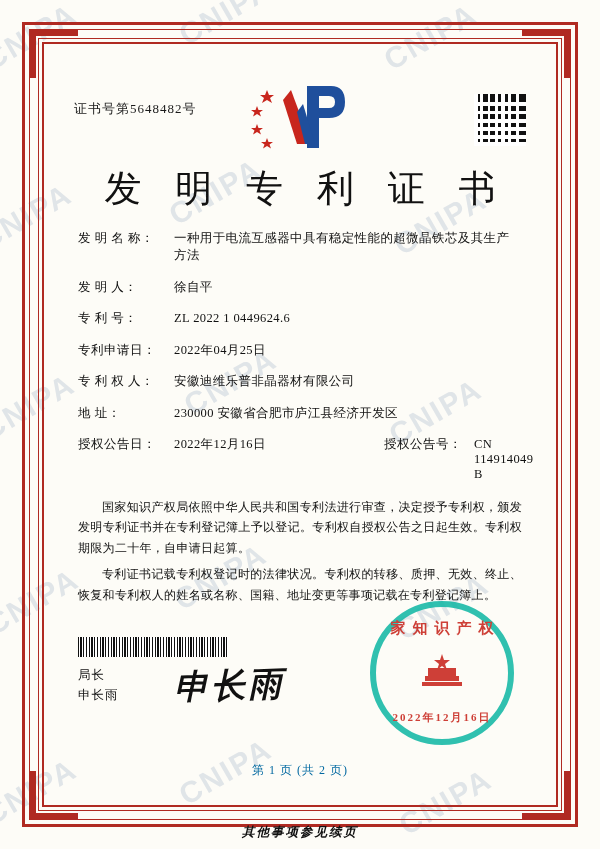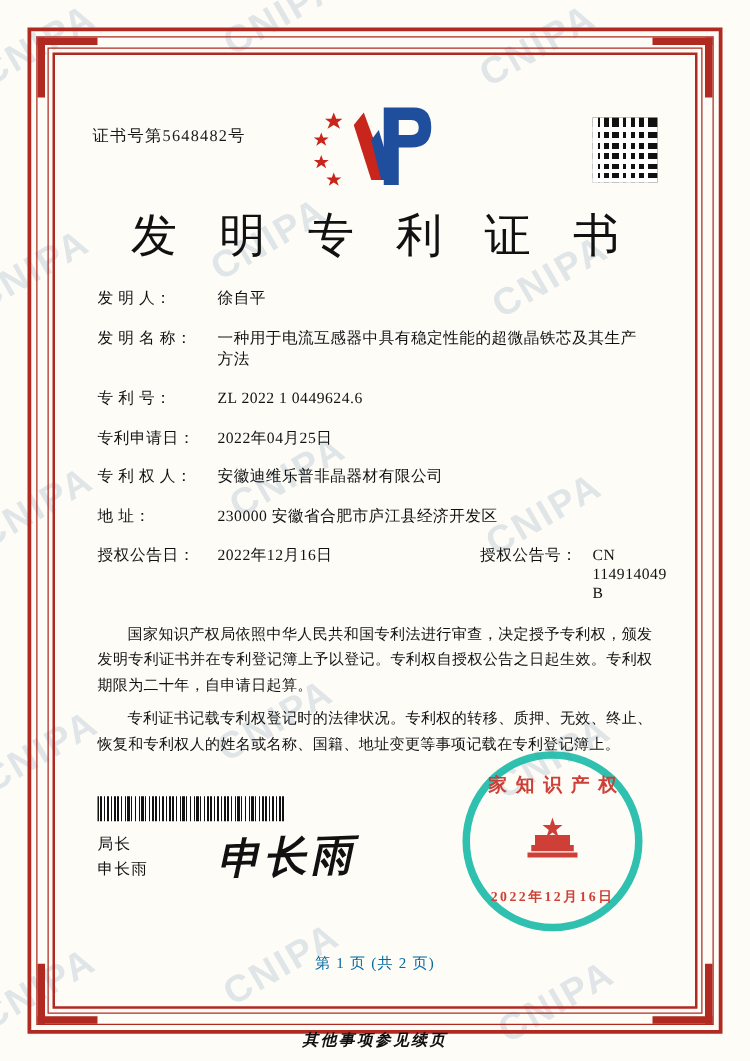--- a/index.html
+++ b/index.html
@@ -317,27 +317,27 @@
         <polygon points="12,44 13.5,48 18,48 14.5,50.5 16,54.5 12,52 8,54.5 9.5,50.5 6,48 10.5,48" fill="#c8261d"></polygon>
         <polygon points="22,58 23.5,62 28,62 24.5,64.5 26,68.5 22,66 18,68.5 19.5,64.5 16,62 20.5,62" fill="#c8261d"></polygon>
       </svg>
     </div>
 
     <div class="title">发 明 专 利 证 书</div>
 
     <div class="fields">
 
       <div class="field">
+        <div class="label">发 明 名 称：</div>
+        <div class="value">一种用于电流互感器中具有稳定性能的超微晶铁芯及其生产方法</div>
+      </div>
+
+      <div class="field">
         <div class="label">发 明 人：</div>
         <div class="value">徐自平</div>
-      </div>
-
-      <div class="field">
-        <div class="label">发 明 名 称：</div>
-        <div class="value">一种用于电流互感器中具有稳定性能的超微晶铁芯及其生产方法</div>
       </div>
 
       <div class="field">
         <div class="label">专 利 号：</div>
         <div class="value">ZL 2022 1 0449624.6</div>
       </div>
 
       <div class="field">
         <div class="label">专利申请日：</div>
         <div class="value">2022年04月25日</div>

